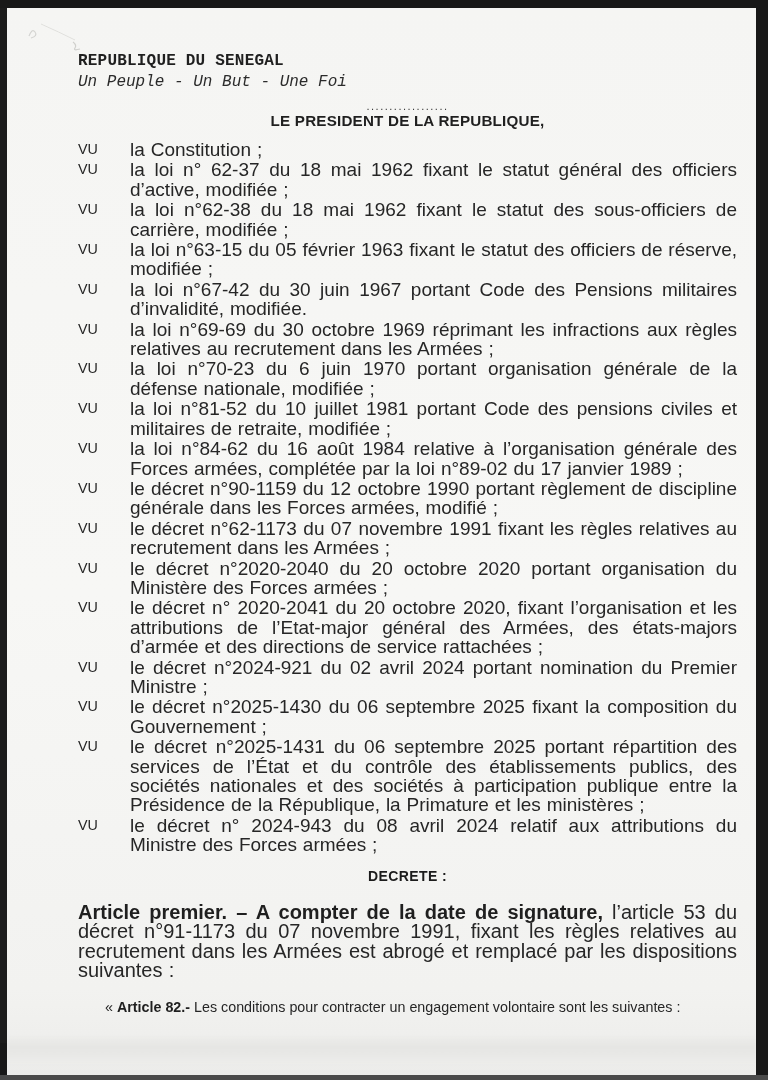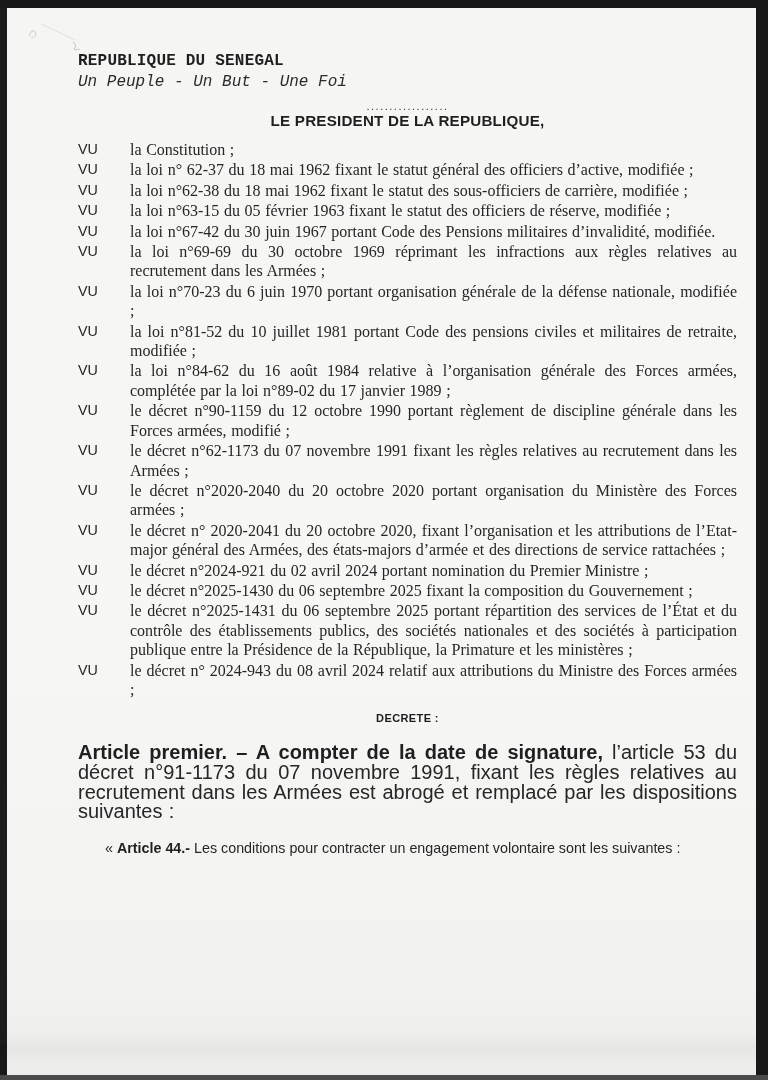--- a/index.html
+++ b/index.html
@@ -72,32 +72,31 @@
     gap: 8px;
   }
   .visa-label {
     flex: 0 0 44px;
     font-size: 14.3px;
     line-height: 19.4px;
     color: #262626;
   }
   .visa-text {
     flex: 1 1 auto;
-    font-size: 16px;
+    font-size: 19px;
     line-height: 19.4px;
     text-align: justify;
     word-spacing: 0.6px;
     color: #262626;
-    font-family: Liberation Serif, serif;
   }
   .decrete-heading {
     margin-top: 13px;
     text-align: center;
     font-weight: bold;
-    font-size: 11px;
+    font-size: 14px;
     letter-spacing: 0.4px;
     color: #1c1c1c;
   }
   .article-premier {
     margin-top: 19px;
     font-size: 20px;
     line-height: 19.6px;
     text-align: justify;
     word-spacing: 0.6px;
     color: #262626;
@@ -220,21 +219,21 @@
         <div class="visa-row">
           <span class="visa-label">VU</span>
           <span class="visa-text">le décret n° 2024-943 du 08 avril 2024 relatif aux attributions du Ministre des Forces armées ;</span>
         </div>
       </div>
 
     <div class="decrete-heading">DECRETE :</div>
 
     <p class="article-premier"><span class="bold">Article premier. – A compter de la date de signature,</span><span> l’article 53 du décret n°91-1173 du 07 novembre 1991, fixant les règles relatives au recrutement dans les Armées est abrogé et remplacé par les dispositions suivantes :</span></p>
 
-    <p class="article53"><span>« </span><span class="bold">Article 44.-</span><span> Les conditions pour contracter un engagement volontaire sont les suivantes :</span></p>
+    <p class="article53"><span>« </span><span class="bold">Article 82.-</span><span> Les conditions pour contracter un engagement volontaire sont les suivantes :</span></p>
 
   </div>
 
   <div class="bottom-smudge"></div>
 </div>
 
 <div class="frame-left-tail"></div>
 <div class="frame-bottom-line"></div>
 
 </body></html>

